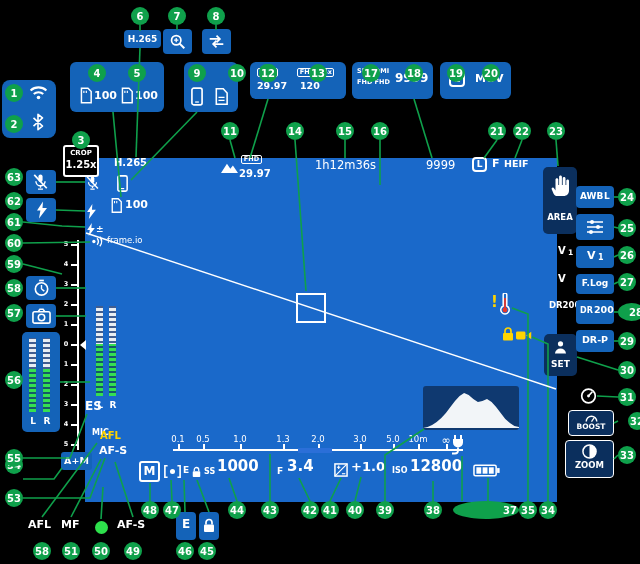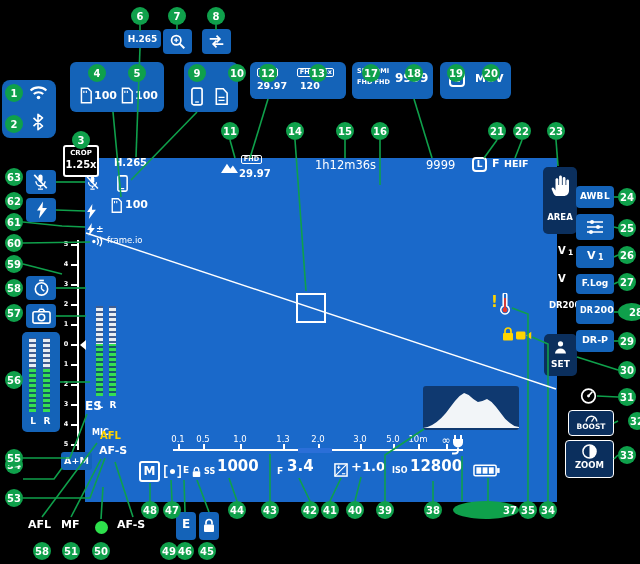--- a/index.html
+++ b/index.html
@@ -499,21 +499,21 @@
     <div class="callout" style="left: 376px; top: 501px;">39</div>
     <div class="callout" style="left: 346px; top: 501px;">40</div>
     <div class="callout" style="left: 321px; top: 501px;">41</div>
     <div class="callout" style="left: 301px; top: 501px;">42</div>
     <div class="callout" style="left: 261px; top: 501px;">43</div>
     <div class="callout" style="left: 228px; top: 501px;">44</div>
     <div class="callout" style="left: 198px; top: 542px;">45</div>
     <div class="callout" style="left: 176px; top: 542px;">46</div>
     <div class="callout" style="left: 163px; top: 501px;">47</div>
     <div class="callout" style="left: 141px; top: 501px;">48</div>
-    <div class="callout" style="left: 124px; top: 542px; margin-left: 36px;">49</div>
+    <div class="callout" style="left: 124px; top: 542px;">49</div>
     <div class="callout" style="left: 92px; top: 542px;">50</div>
     <div class="callout" style="left: 62px; top: 542px;">51</div>
     <div class="callout" style="left: 33px; top: 542px;">58</div>
     <div class="callout" style="left: 5px; top: 489px;">53</div>
     <div class="callout" style="left: 5px; top: 456px;">54</div>
     <div class="callout" style="left: 5px; top: 449px;">55</div>
     <div class="callout" style="left: 5px; top: 371px;">56</div>
     <div class="callout" style="left: 5px; top: 304px;">57</div>
     <div class="callout" style="left: 5px; top: 279px;">58</div>
     <div class="callout" style="left: 5px; top: 255px;">59</div>

